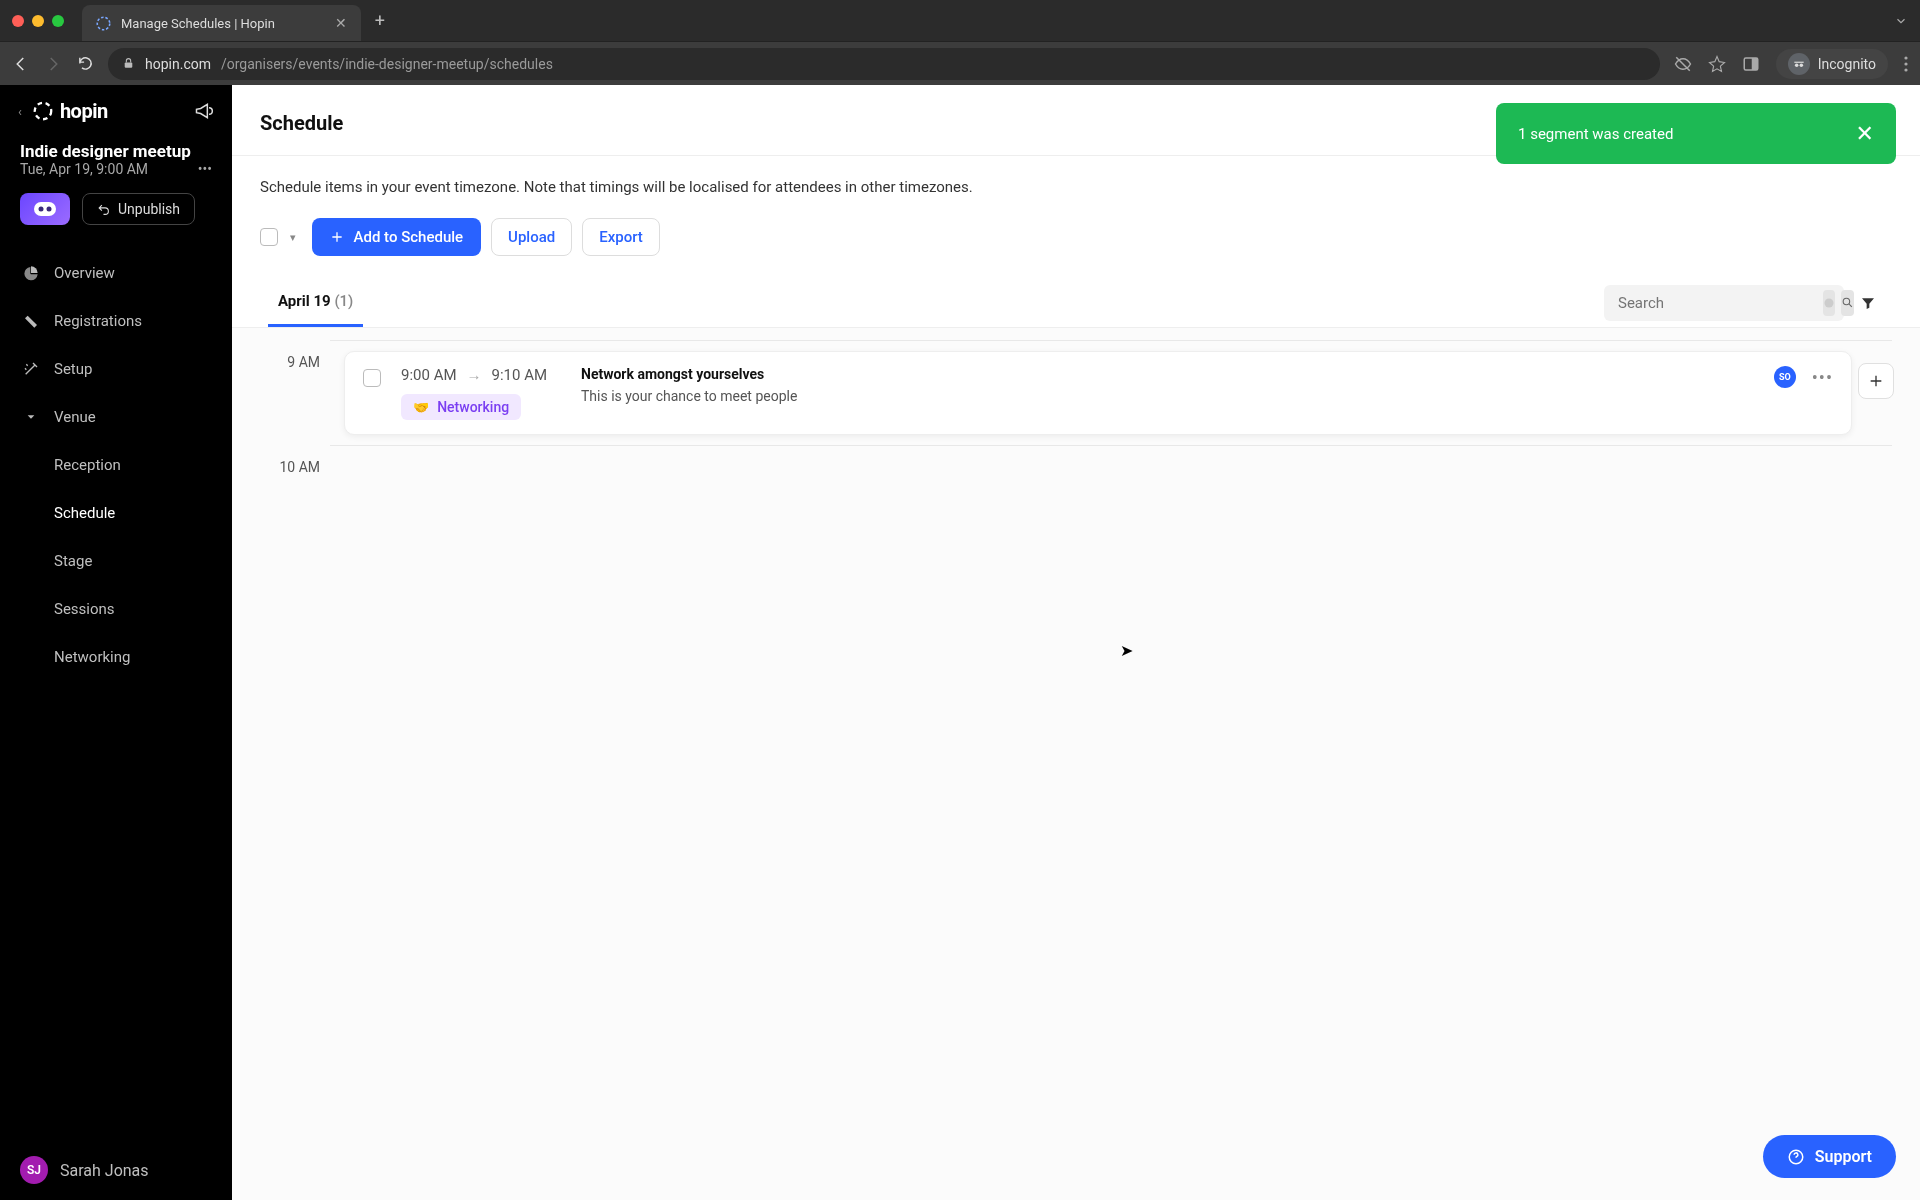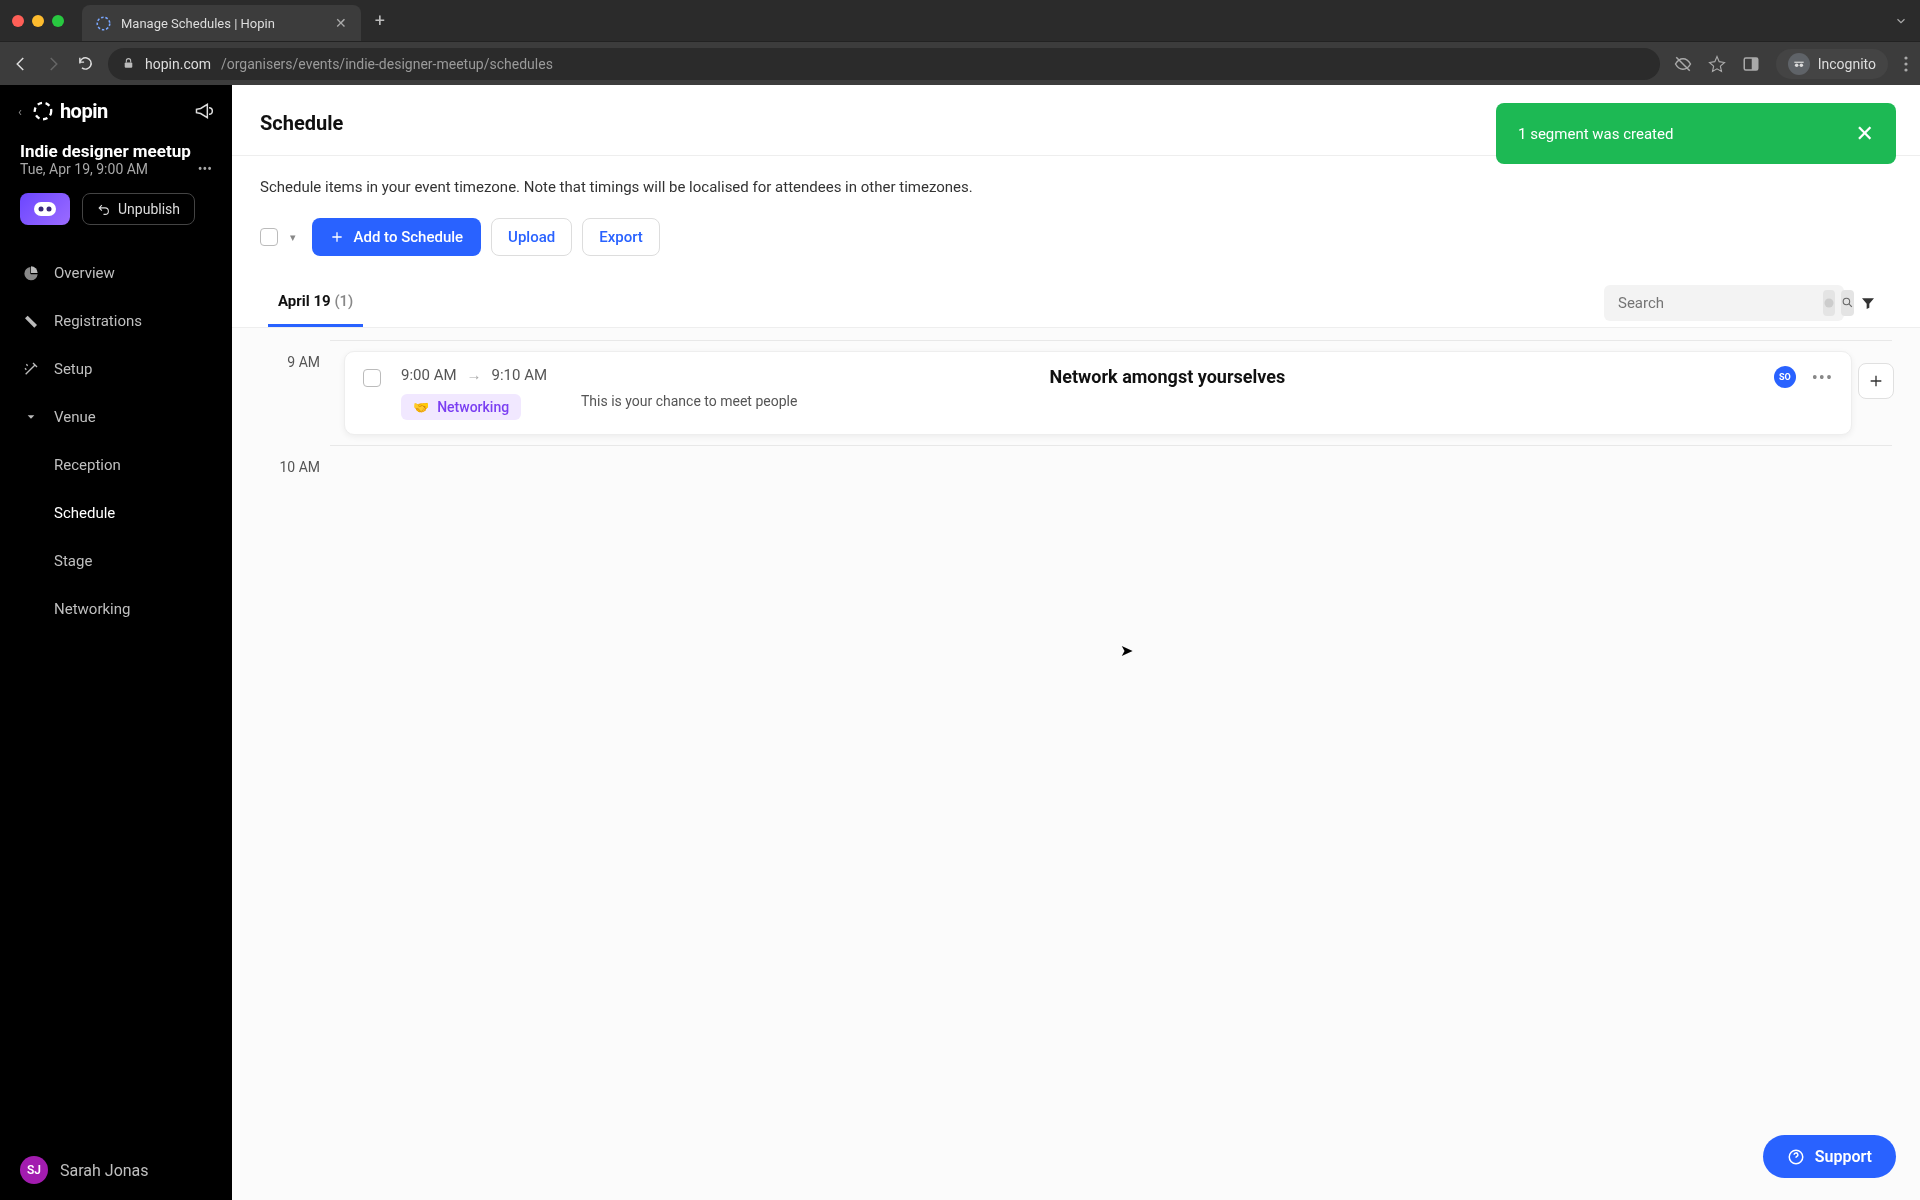--- a/index.html
+++ b/index.html
@@ -77,21 +77,21 @@
 .time-label { width: 70px; text-align: right; color: #555; font-size: 14px; padding-top: 14px; padding-right: 10px;}
 .time-lane { flex: 1; border-top: 1px solid #e8e8e8; min-height: 98px; position: relative; }
 .sched-card { background: #fff; border: 1px solid #eee; border-radius: 10px; box-shadow: 0 2px 6px rgba(0,0,0,0.06); padding: 14px 18px; display: flex; align-items: flex-start; gap: 20px; margin: 10px 40px 10px 14px; }
 .sched-cb { margin-top: 3px; }
 .sched-times { display: flex; align-items: center; gap: 10px; color: #555; font-size: 15px; }
 .sched-left { display: flex; flex-direction: column; gap: 10px; min-width: 160px;}
 .arrow { color: #aaa; }
 .tag { display: inline-flex; align-items: center; gap: 8px; background: #f1e8ff; color: #7b3ff2; border-radius: 6px; padding: 5px 12px; font-size: 14px; font-weight: 500; width: fit-content;}
 .tag-ico { font-size: 13px; }
 .sched-body { flex: 1; }
-.sched-title { font-weight: 700; color: #111; font-size: 18px; margin-bottom: 6px; text-align: center;}
+.sched-title { font-weight: 700; color: #111; font-size: 14px; margin-bottom: 6px;}
 .sched-desc { color: #555; font-size: 14px; }
 .sched-right { display: flex; align-items: center; gap: 16px; }
 .so-badge { width: 22px; height: 22px; border-radius: 50%; background: #2962ff; color: #fff; font-size: 9px; display: flex; align-items: center; justify-content: center; font-weight: 700; }
 .dots { color: #888; font-size: 18px; letter-spacing: 1px; }
 .add-slot { position: absolute; right: -2px; top: 22px; width: 36px; height: 36px; border: 1px solid #e0e0e0; border-radius: 8px; display: flex; align-items: center; justify-content: center; color: #333; background: #fff;}
 
 
 .toast { position: absolute; top: 18px; right: 24px; background: #1db954; color: #fff; border-radius: 8px; padding: 18px 22px; display: flex; align-items: center; gap: 40px; font-size: 15px; min-width: 400px; justify-content: space-between;}
 .toast-x { font-size: 22px; font-weight: 300; }
 
@@ -270,20 +270,23 @@
         <span>Venue</span>
       </div>
       <div class="nav-item sub">
         <span>Reception</span>
       </div>
       <div class="nav-item sub active">
         <span>Schedule</span>
       </div>
       <div class="nav-item sub">
         <span>Stage</span>
+      </div>
+      <div class="nav-item sub">
+        <span>Sessions</span>
       </div>
       <div class="nav-item sub">
         <span>Networking</span>
       </div>
     </nav>
 
     <div class="sb-footer">
       <div class="sb-user-avatar">SJ</div>
       <span>Sarah Jonas</span>
     </div>

